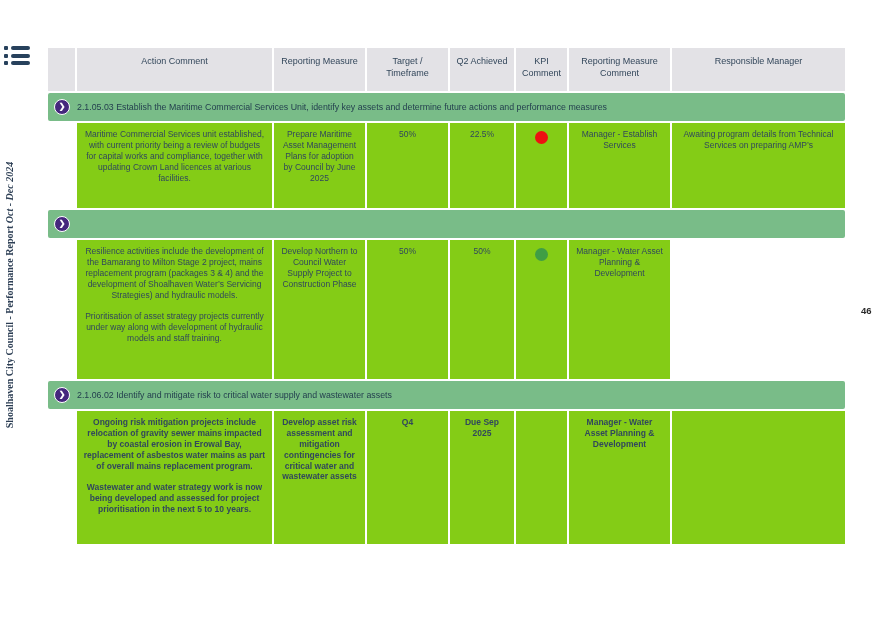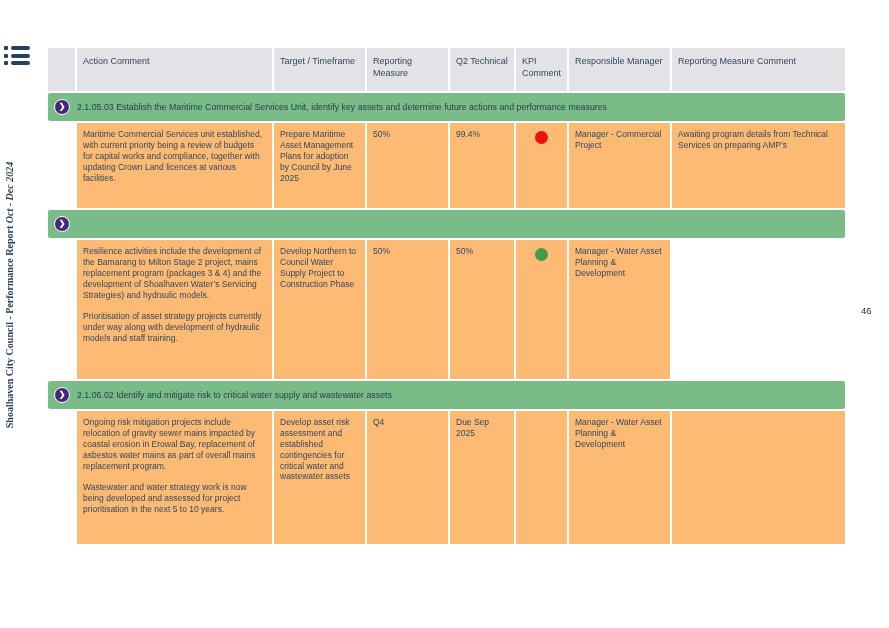--- a/index.html
+++ b/index.html
@@ -18,51 +18,51 @@
   }
   .side-title .period{font-style:italic;}
 
   
   .menu-icon{position:absolute;left:4px;top:46px;width:26px;height:22px;cursor:pointer;}
   .menu-icon .mrow{display:flex;align-items:center;height:4px;margin-bottom:3.5px;}
   .menu-icon .dot-sq{width:4px;height:4px;background:#27415c;border-radius:1px;margin-right:2.5px;}
   .menu-icon .bar{flex:1;height:4px;background:#27415c;border-radius:2px;}
 
   
-  .pagenum{position:absolute;left:861px;top:305px;font-size:9.5px;font-weight:400;color:#2b2b2b;}
+  .pagenum{position:absolute;left:861px;top:305px;font-size:9.5px;font-weight:700;color:#2b2b2b;}
 
   
   .table{position:absolute;left:48px;top:48px;width:797px;}
   .row{display:grid;grid-template-columns:27px 195px 91px 81px 64px 51px 101px 1fr;column-gap:2px;margin-bottom:2px;}
-  .cell{padding:6px 6px 12px 6px;font-size:8.5px;line-height:1.28;}
+  .cell{padding:6px 6px 12px 6px;font-size:8.5px;line-height:1.28;text-align:center;}
   .hcell{background:#e3e2e6;font-size:9px;color:#33475b;padding-top:8px;}
   .header-row{min-height:40px;}
   .header-row .c0{background:#e3e2e6;}
-  .dcell{background:#fdba74;}
+  .dcell{background:#84cc16;}
   .data-row .c0{background:transparent;}
   .paras{white-space:pre-line;}
 
   
   .section-row{
     position:relative;min-height:28px;background:#79bc88;border-radius:2px;
     display:flex;align-items:center;padding-left:29px;margin-bottom:2px;
     font-size:8.8px;color:#24404f;cursor:pointer;
   }
   .chev{
     position:absolute;left:6px;top:50%;transform:translateY(-50%);
     width:16px;height:16px;border-radius:50%;background:#45277d;
     border:1.5px solid #ffffff;box-sizing:border-box;
     display:flex;align-items:center;justify-content:center;
     color:#ffffff;font-size:8px;font-weight:bold;line-height:1;
   }
 
   
   #table-body .section:nth-child(1) .data-row{min-height:85px;}
   #table-body .section:nth-child(2) .data-row{min-height:139px;}
-  #table-body .section:nth-child(3) .data-row{min-height:133px;}
+  #table-body .section:nth-child(3) .data-row{min-height:133px;font-weight:bold;}
 
   
   .kpi-cell{display:flex;justify-content:center;align-items:flex-start;}
   .dot{width:13px;height:13px;border-radius:50%;margin-top:2px;}
   .dot-red{background:#ee1111;}
   .dot-green{background:#3f9e45;}
 </style>
 </head>
 <body>
 
@@ -85,43 +85,43 @@
       <span class="bar"></span>
     </div>
 </div>
 
 <div class="pagenum">46</div>
 
 <div class="table">
   <div class="row header-row">
     <div class="cell hcell c0"></div>
     <div class="cell hcell c1">Action Comment</div>
+    <div class="cell hcell c2">Reporting Measure</div>
     <div class="cell hcell c3">Target / Timeframe</div>
-    <div class="cell hcell c2">Reporting Measure</div>
-    <div class="cell hcell c4">Q2 Technical</div>
+    <div class="cell hcell c4">Q2 Achieved</div>
     <div class="cell hcell c5">KPI Comment</div>
+    <div class="cell hcell c7">Reporting Measure Comment</div>
     <div class="cell hcell c6">Responsible Manager</div>
-    <div class="cell hcell c7">Reporting Measure Comment</div>
   </div>
   <div id="table-body">
   <div class="section">
     <div class="section-row">
       <span class="chev">❯</span>
       <span class="section-title">2.1.05.03 Establish the Maritime Commercial Services Unit, identify key assets and determine future actions and performance measures</span>
     </div>
     <div class="row data-row">
       <div class="cell c0"></div>
       <div class="cell dcell c1 paras">Maritime Commercial Services unit established, with current priority being a review of budgets for capital works and compliance, together with updating Crown Land licences at various facilities.</div>
       <div class="cell dcell c2">Prepare Maritime Asset Management Plans for adoption by Council by June 2025</div>
       <div class="cell dcell c3">50%</div>
-      <div class="cell dcell c4">99.4%</div>
+      <div class="cell dcell c4">22.5%</div>
       <div class="cell dcell c5 kpi-cell">
         <span class="dot dot-red"></span>
       </div>
-      <div class="cell dcell c6">Manager - Commercial Project</div>
+      <div class="cell dcell c6">Manager - Establish Services</div>
       <div class="cell dcell c7">Awaiting program details from Technical Services on preparing AMP’s</div>
     </div>
   </div>
 
   <div class="section">
     <div class="section-row">
       <span class="chev">❯</span>
     </div>
     <div class="row data-row">
       <div class="cell c0"></div>
@@ -141,21 +141,21 @@
   <div class="section">
     <div class="section-row">
       <span class="chev">❯</span>
       <span class="section-title">2.1.06.02 Identify and mitigate risk to critical water supply and wastewater assets</span>
     </div>
     <div class="row data-row">
       <div class="cell c0"></div>
       <div class="cell dcell c1 paras">Ongoing risk mitigation projects include relocation of gravity sewer mains impacted by coastal erosion in Erowal Bay, replacement of asbestos water mains as part of overall mains replacement program.
 
 Wastewater and water strategy work is now being developed and assessed for project prioritisation in the next 5 to 10 years.</div>
-      <div class="cell dcell c2">Develop asset risk assessment and established contingencies for critical water and wastewater assets</div>
+      <div class="cell dcell c2">Develop asset risk assessment and mitigation contingencies for critical water and wastewater assets</div>
       <div class="cell dcell c3">Q4</div>
       <div class="cell dcell c4">Due Sep 2025</div>
       <div class="cell dcell c5 kpi-cell">
         
       </div>
       <div class="cell dcell c6">Manager - Water Asset Planning &amp; Development</div>
       <div class="cell dcell c7"></div>
     </div>
   </div>
 </div>

